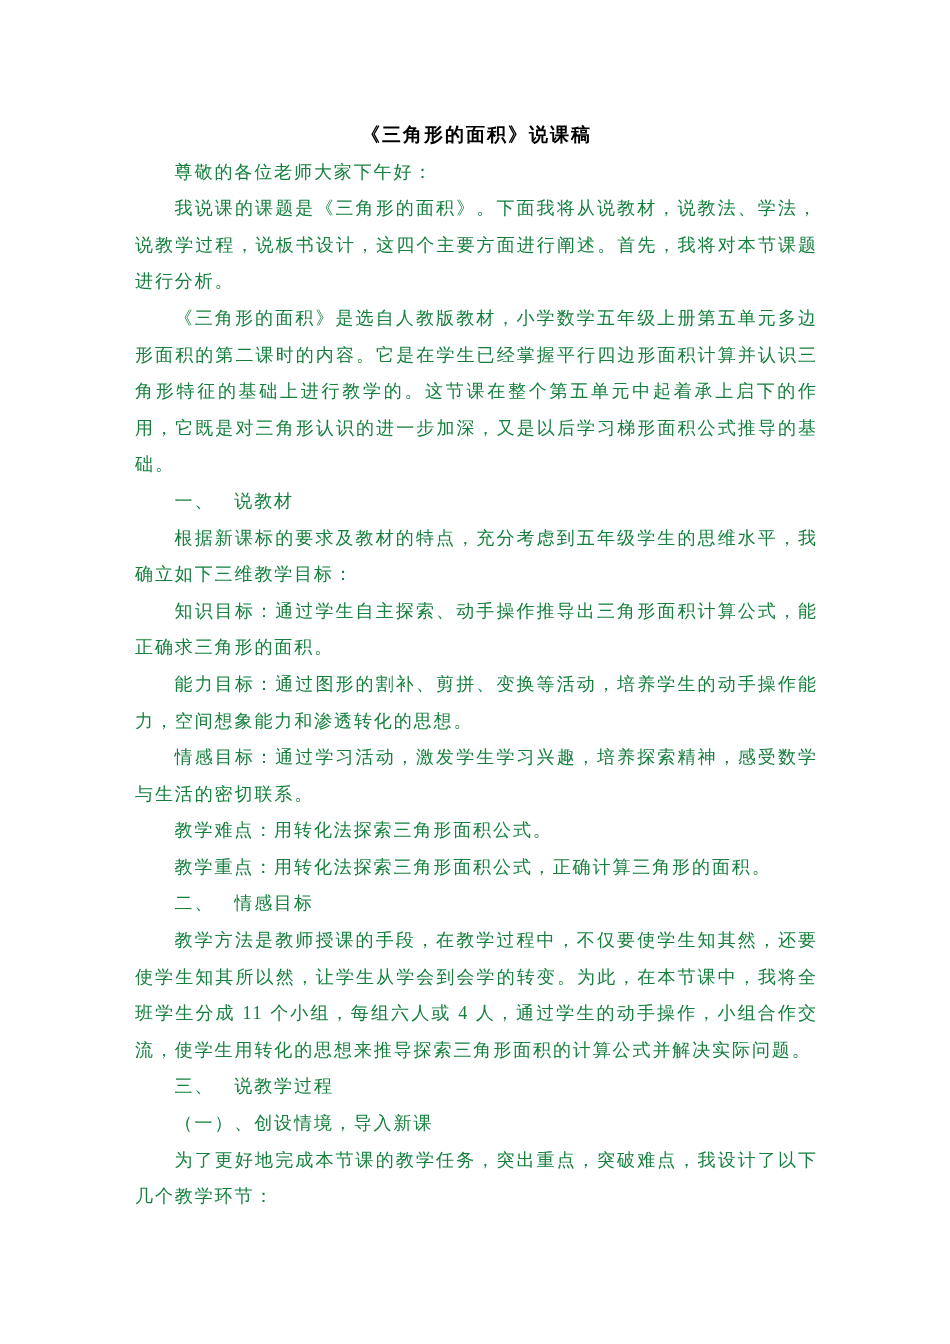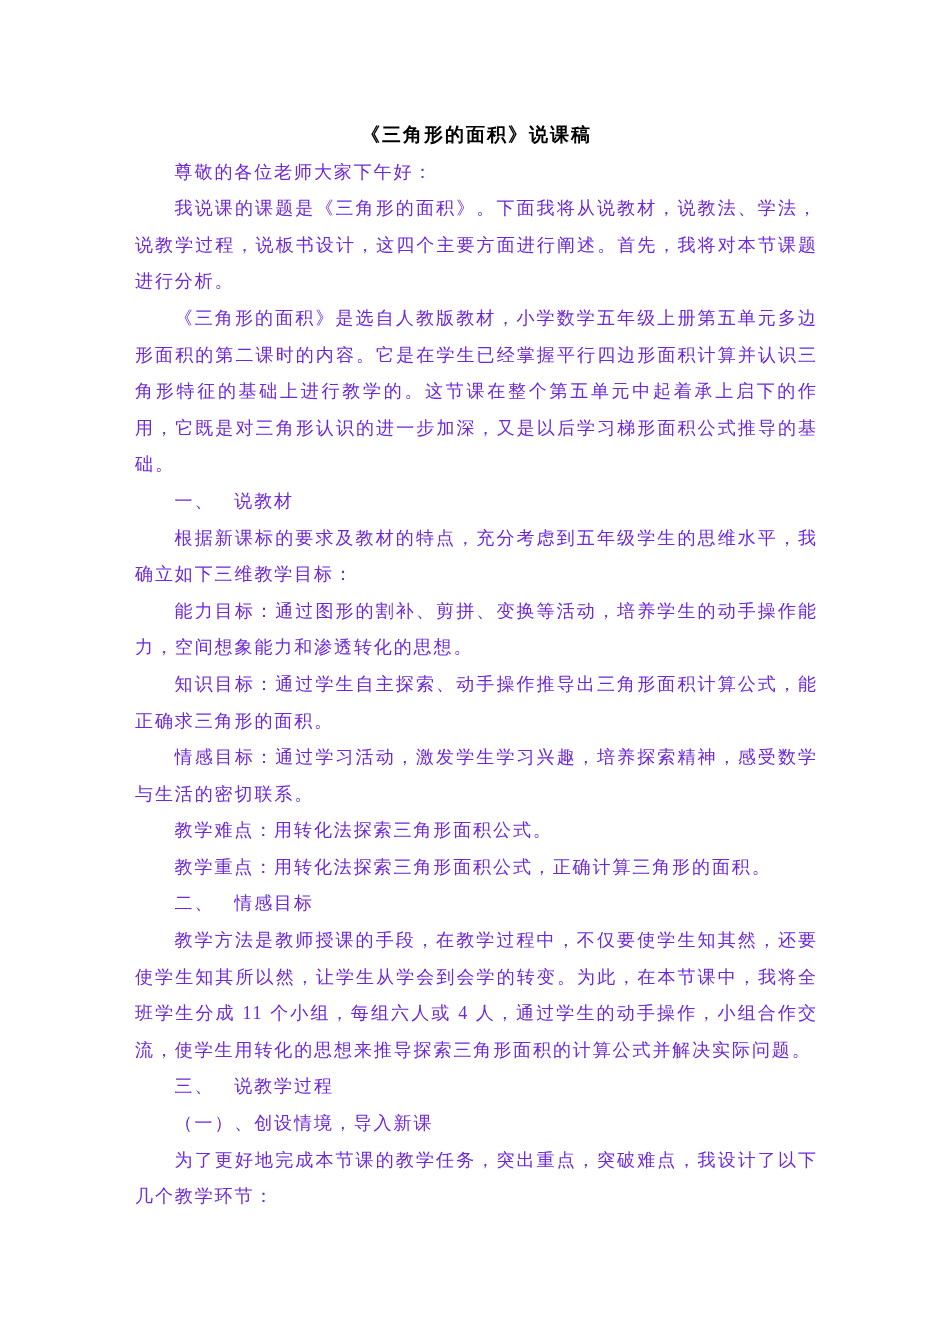--- a/index.html
+++ b/index.html
@@ -36,21 +36,21 @@
     white-space: nowrap;
   }
   p.para {
     margin: 0;
     font-size: 18px;
     line-height: 36.6px;
     letter-spacing: 1.9px;
     text-align: justify;
     text-indent: 2.2em;
     word-break: break-all;
-    color: #6d28d9;
+    color: #15803d;
   }
   p.para.heading {
     text-align: left;
   }
 </style>
 </head>
 <body>
 
 <div class="page">
   <div class="doc">
@@ -60,23 +60,23 @@
     <p class="para">尊敬的各位老师大家下午好：</p>
 
     <p class="para">我说课的课题是《三角形的面积》。下面我将从说教材，说教法、学法，说教学过程，说板书设计，这四个主要方面进行阐述。首先，我将对本节课题进行分析。</p>
 
     <p class="para">《三角形的面积》是选自人教版教材，小学数学五年级上册第五单元多边形面积的第二课时的内容。它是在学生已经掌握平行四边形面积计算并认识三角形特征的基础上进行教学的。这节课在整个第五单元中起着承上启下的作用，它既是对三角形认识的进一步加深，又是以后学习梯形面积公式推导的基础。</p>
 
     <p class="para heading">一、　说教材</p>
 
     <p class="para">根据新课标的要求及教材的特点，充分考虑到五年级学生的思维水平，我确立如下三维教学目标：</p>
 
+    <p class="para">知识目标：通过学生自主探索、动手操作推导出三角形面积计算公式，能正确求三角形的面积。</p>
+
     <p class="para">能力目标：通过图形的割补、剪拼、变换等活动，培养学生的动手操作能力，空间想象能力和渗透转化的思想。</p>
-
-    <p class="para">知识目标：通过学生自主探索、动手操作推导出三角形面积计算公式，能正确求三角形的面积。</p>
 
     <p class="para">情感目标：通过学习活动，激发学生学习兴趣，培养探索精神，感受数学与生活的密切联系。</p>
 
 
     <p class="para">教学难点：用转化法探索三角形面积公式。</p>
 
     <p class="para">教学重点：用转化法探索三角形面积公式，正确计算三角形的面积。</p>
 
     <p class="para heading">二、　情感目标</p>
 

